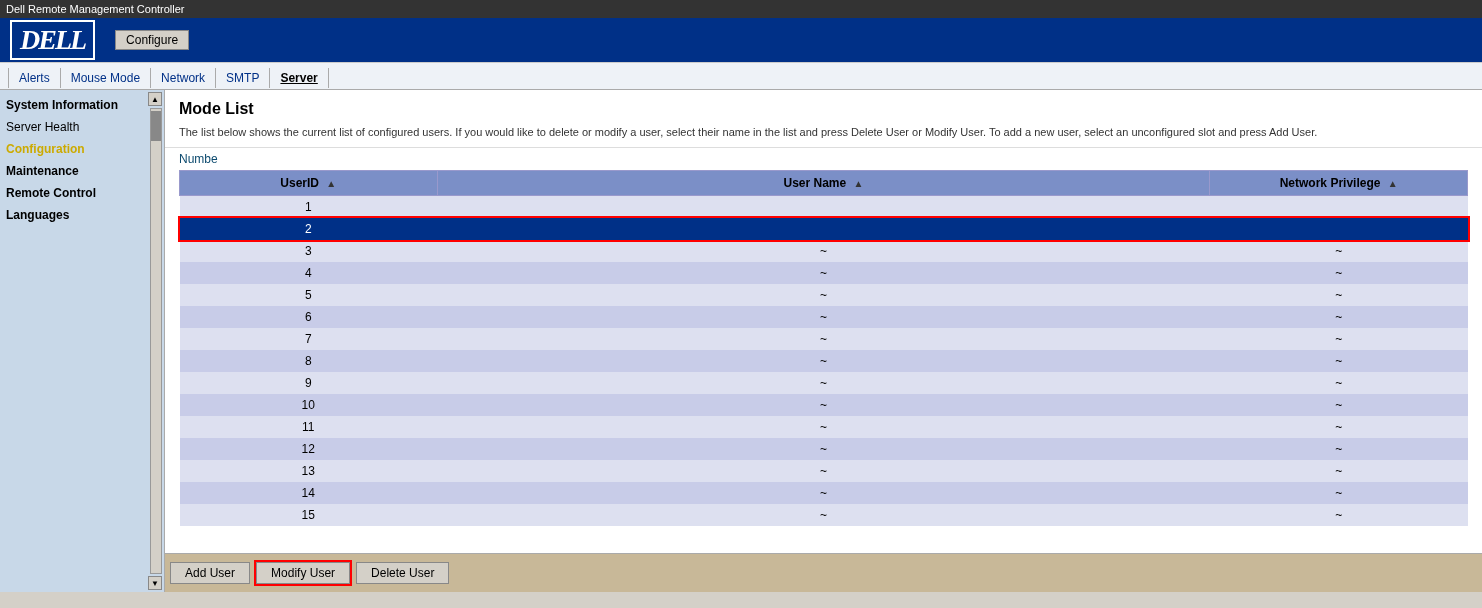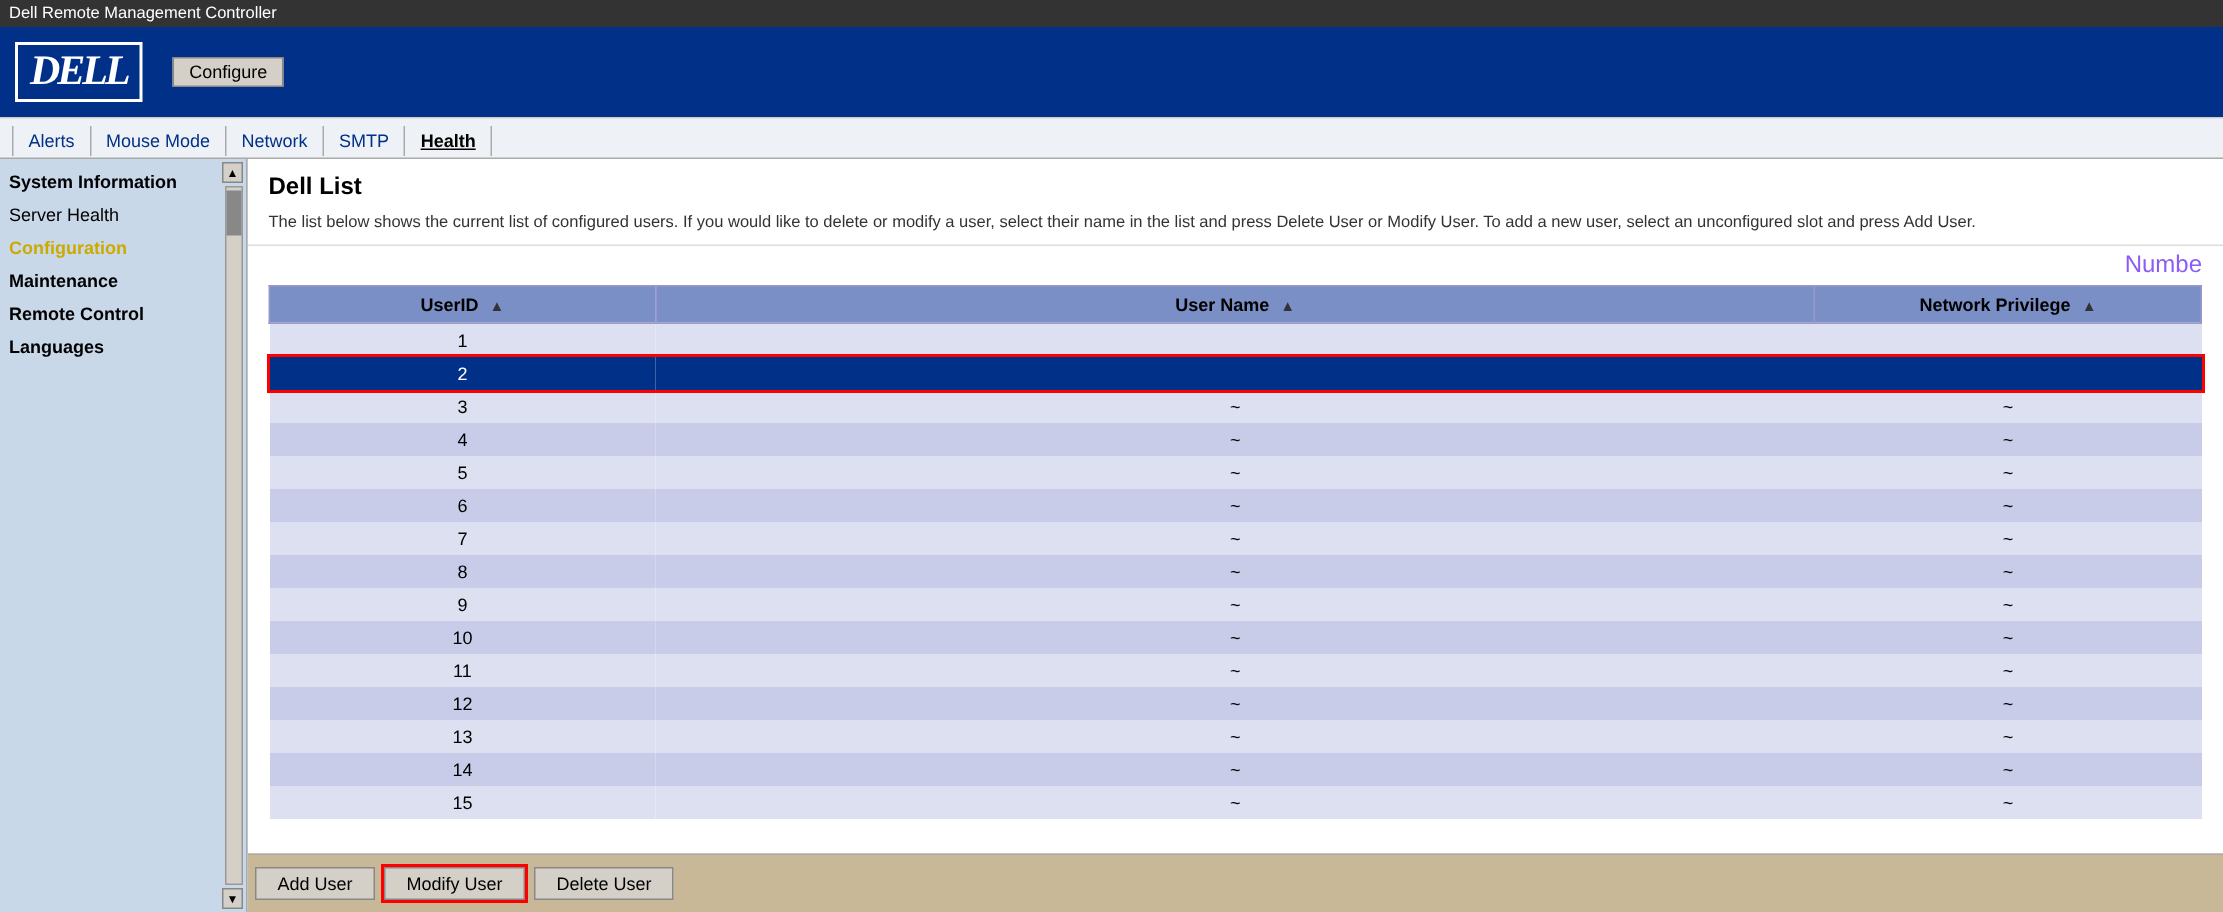--- a/index.html
+++ b/index.html
@@ -12,21 +12,21 @@
       font-size: 11px;
       padding: 0 6px;
       height: 18px;
       display: flex;
       align-items: center;
     }
 
     
     #header {
       background: #003087;
-      height: 60px;
+      height: 44px;
       display: flex;
       align-items: center;
       padding: 0 10px;
     }
     #dell-logo {
       color: #fff;
       font-size: 28px;
       font-weight: bold;
       font-style: italic;
       letter-spacing: -2px;
@@ -148,24 +148,23 @@
       color: #000;
       margin-bottom: 6px;
     }
     #page-description {
       font-size: 11px;
       color: #333;
       line-height: 1.5;
     }
 
     #number-label {
-      text-align: right;
       padding: 4px 14px;
-      font-size: 16px;
-      color: #8b5cf6;
+      font-size: 12px;
+      color: #0c4a6e;
     }
 
     
     #user-table-container {
       flex: 1;
       overflow: auto;
       padding: 0 14px;
     }
     #user-table {
       width: 100%;
@@ -240,42 +239,42 @@
 <div id="header">
   <div id="dell-logo">DELL</div>
   <button id="configure-btn" class="configure-btn">Configure</button>
 </div>
 
 <div id="nav-tabs">
 <span class="nav-tab">Alerts</span>
     <span class="nav-tab">Mouse Mode</span>
     <span class="nav-tab">Network</span>
     <span class="nav-tab">SMTP</span>
-    <span class="nav-tab active">Health</span>
+    <span class="nav-tab active">Server</span>
   </div>
 
 <div id="main-layout">
 
   <div id="sidebar">
     <div class="sidebar-scroll-up">▲</div>
     <div class="sidebar-scrollbar">
       <div class="sidebar-scrollbar-thumb"></div>
     </div>
     <div class="sidebar-item">System Information</div>
       <div class="sidebar-item normal">Server Health</div>
       <div class="sidebar-item active">Configuration</div>
       <div class="sidebar-item">Maintenance</div>
       <div class="sidebar-item">Remote Control</div>
       <div class="sidebar-item">Languages</div>
       <div class="sidebar-scroll-down">▼</div>
   </div>
 
   <div id="content">
     <div id="page-header">
-      <div id="page-title">Dell List</div>
+      <div id="page-title">Mode List</div>
       <div id="page-description">The list below shows the current list of configured users. If you would like to delete or modify a user, select their name in the list and press Delete User or Modify User. To add a new user, select an unconfigured slot and press Add User.</div>
     </div>
     <div id="number-label">Numbe</div>
     <div id="user-table-container">
       <table id="user-table">
         <thead>
           <tr>
             <th class="col-userid">
               <span>UserID</span>
               <span class="sort-arrow">▲</span>

